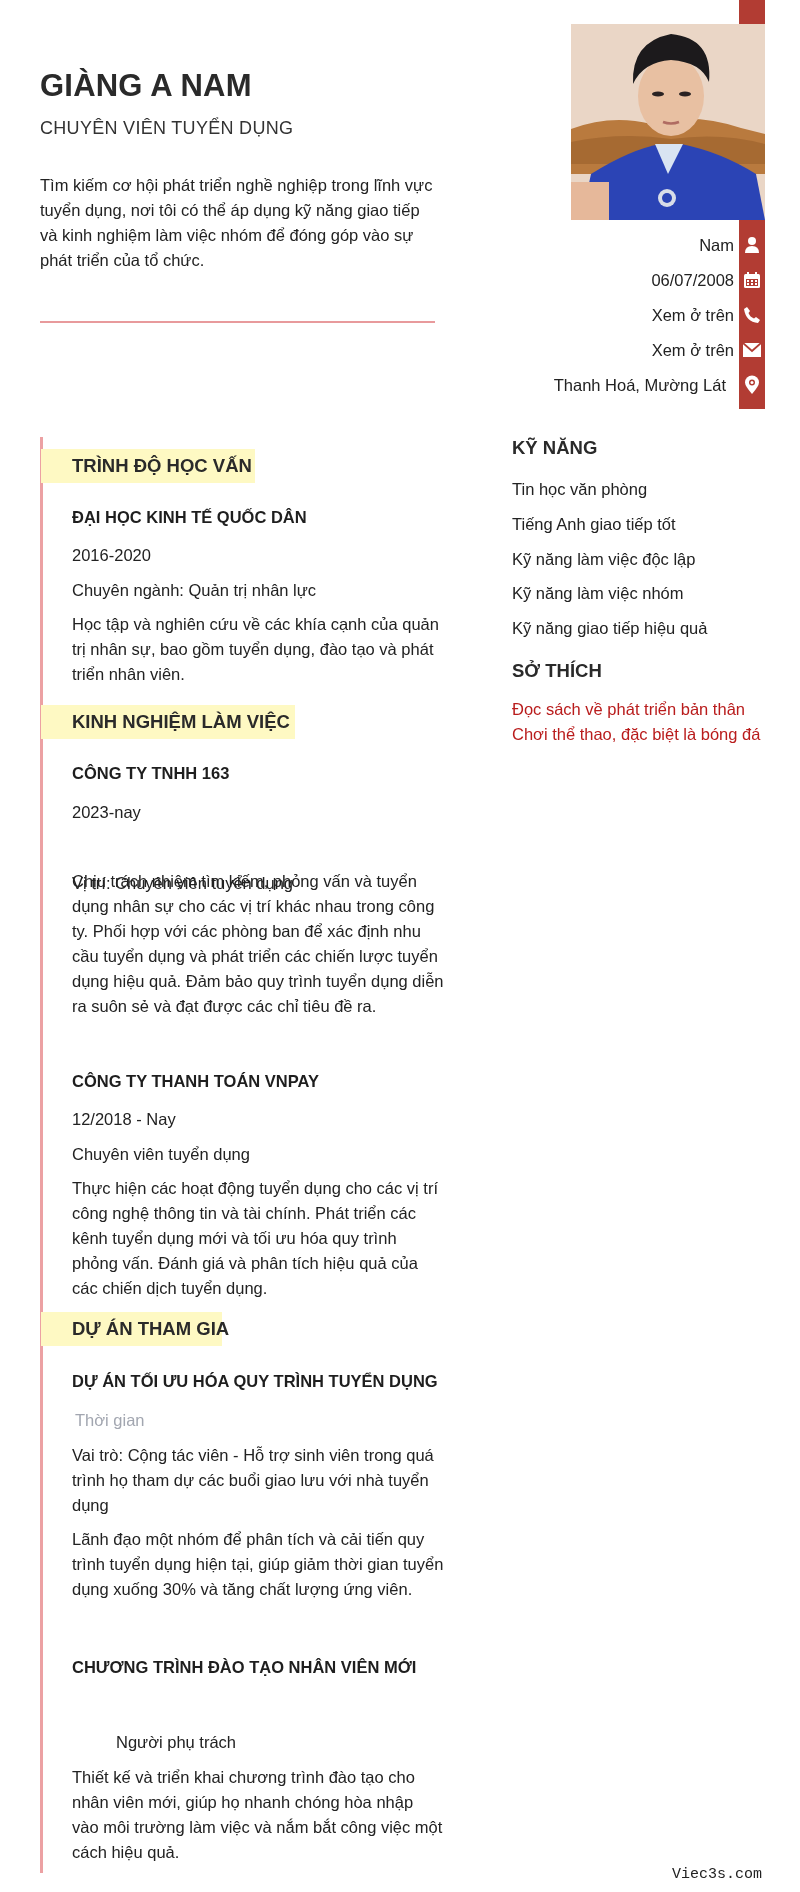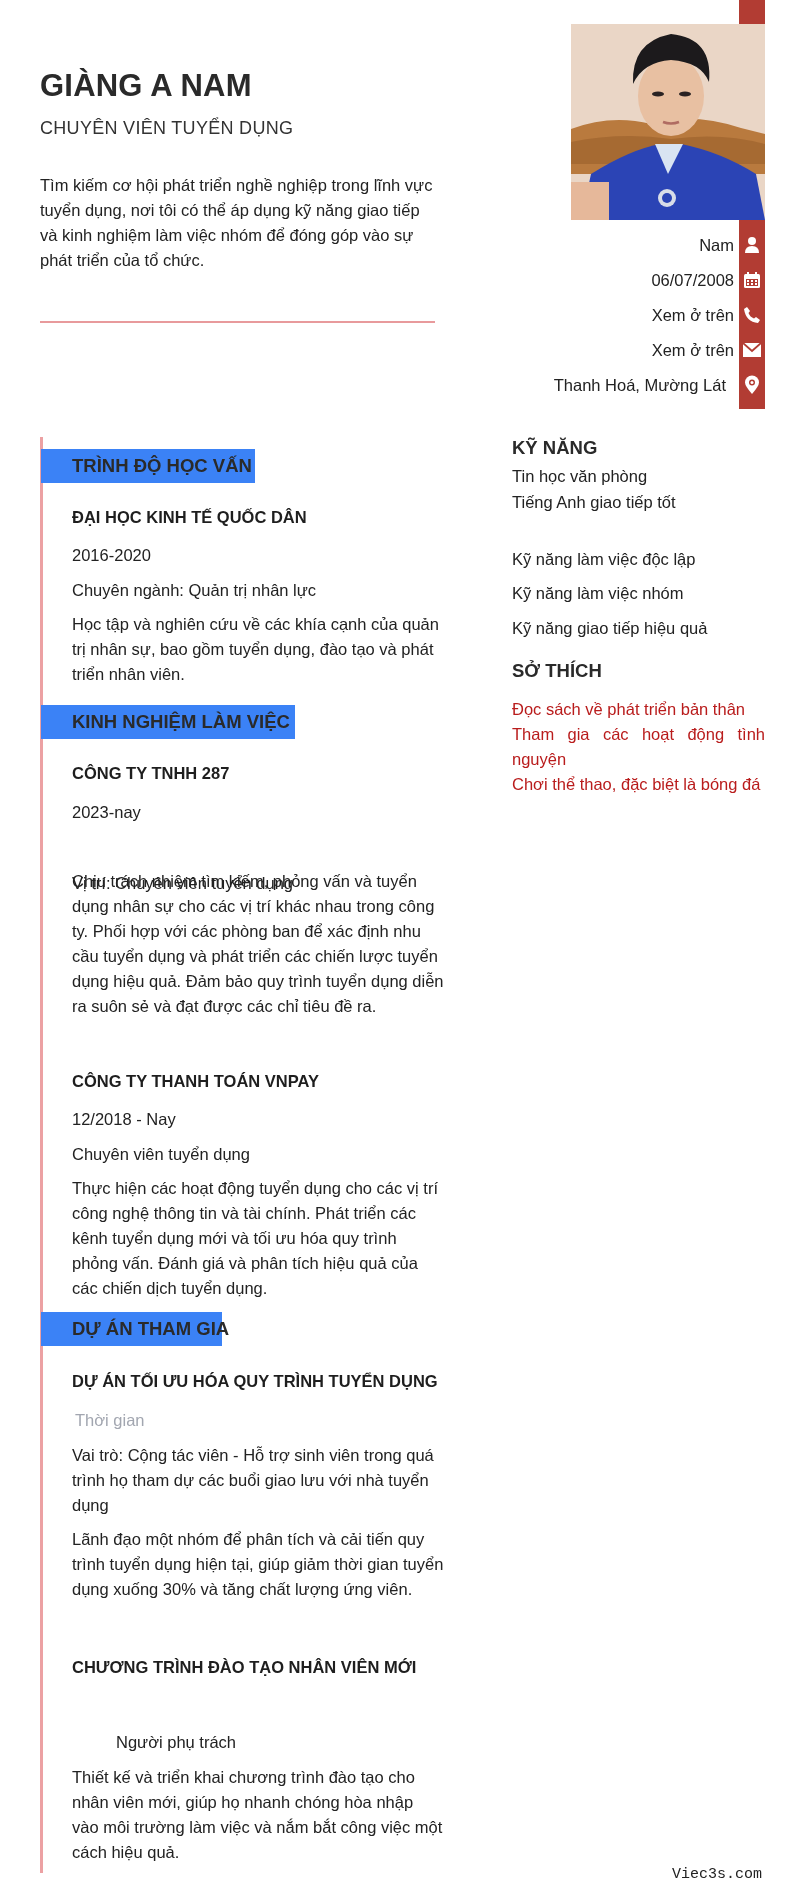--- a/index.html
+++ b/index.html
@@ -54,21 +54,21 @@
     left: 742px; width: 20px; height: 20px;
     display: flex; align-items: center; justify-content: center;
   }
 
   
   .left-rule {
     left: 40px; top: 437px; width: 3px; height: 1436px; background: #eca1a3;
   }
   .section-label {
     left: 41px; height: 34px;
-    background: #3b82f6;
+    background: #fef9c3;
     padding-left: 31px; padding-right: 12px;
     font-size: 18.5px; font-weight: bold; color: #2a2a2a;
     line-height: 34px; white-space: nowrap;
   }
   .item-title {
     left: 72px; font-size: 16.5px; font-weight: bold; color: #1e1e1e;
     white-space: nowrap;
   }
   .item-text {
     left: 72px; width: 372px; font-size: 16.5px; line-height: 25px; color: #222;
@@ -173,47 +173,46 @@
 
 <div class="abs left-rule"></div>
 
 <div class="abs section-label" style="top:449px; width:214px;">TRÌNH ĐỘ HỌC VẤN</div>
 <div class="abs item-title" style="top:508px;">ĐẠI HỌC KINH TẾ QUỐC DÂN</div>
 <div class="abs item-text" style="top:543px;">2016-2020</div>
 <div class="abs item-text" style="top:578px;">Chuyên ngành: Quản trị nhân lực</div>
 <div class="abs item-text" style="top:612px;">Học tập và nghiên cứu về các khía cạnh của quản trị nhân sự, bao gồm tuyển dụng, đào tạo và phát triển nhân viên.</div>
 
 <div class="abs section-label" style="top:705px; width:254px;">KINH NGHIỆM LÀM VIỆC</div>
-<div class="abs item-title" style="top:764px;">CÔNG TY TNHH 287</div>
+<div class="abs item-title" style="top:764px;">CÔNG TY TNHH 163</div>
 <div class="abs item-text" style="top:800px;">2023-nay</div>
 <div class="abs item-text" style="top:835px;margin-top:36px;">Vị trí: Chuyên viên tuyển dụng</div>
 <div class="abs item-text" style="top:869px;">Chịu trách nhiệm tìm kiếm, phỏng vấn và tuyển dụng nhân sự cho các vị trí khác nhau trong công ty. Phối hợp với các phòng ban để xác định nhu cầu tuyển dụng và phát triển các chiến lược tuyển dụng hiệu quả. Đảm bảo quy trình tuyển dụng diễn ra suôn sẻ và đạt được các chỉ tiêu đề ra.</div>
 
 <div class="abs item-title" style="top:1072px;">CÔNG TY THANH TOÁN VNPAY</div>
 <div class="abs item-text" style="top:1107px;">12/2018 - Nay</div>
 <div class="abs item-text" style="top:1142px;">Chuyên viên tuyển dụng</div>
 <div class="abs item-text" style="top:1176px;">Thực hiện các hoạt động tuyển dụng cho các vị trí công nghệ thông tin và tài chính. Phát triển các kênh tuyển dụng mới và tối ưu hóa quy trình phỏng vấn. Đánh giá và phân tích hiệu quả của các chiến dịch tuyển dụng.</div>
 
 <div class="abs section-label" style="top:1312px; width:181px;">DỰ ÁN THAM GIA</div>
 <div class="abs item-title" style="top:1372px;">DỰ ÁN TỐI ƯU HÓA QUY TRÌNH TUYỂN DỤNG</div>
 <div class="abs item-text muted" style="top:1408px; left:75px;">Thời gian</div>
 <div class="abs item-text" style="top:1443px;">Vai trò: Cộng tác viên - Hỗ trợ sinh viên trong quá trình họ tham dự các buổi giao lưu với nhà tuyển dụng</div>
 <div class="abs item-text" style="top:1527px;">Lãnh đạo một nhóm để phân tích và cải tiến quy trình tuyển dụng hiện tại, giúp giảm thời gian tuyển dụng xuống 30% và tăng chất lượng ứng viên.</div>
 
 <div class="abs item-title" style="top:1658px;">CHƯƠNG TRÌNH ĐÀO TẠO NHÂN VIÊN MỚI</div>
 <div class="abs item-text" style="top:1730px;margin-left:44px;">Người phụ trách</div>
 <div class="abs item-text" style="top:1765px;">Thiết kế và triển khai chương trình đào tạo cho nhân viên mới, giúp họ nhanh chóng hòa nhập vào môi trường làm việc và nắm bắt công việc một cách hiệu quả.</div>
 
 <div class="abs right-head" style="top:437px;">KỸ NĂNG</div>
-<div class="abs skill" style="top:467px;">Tin học văn phòng</div>
-<div class="abs skill" style="top:493px;">Tiếng Anh giao tiếp tốt</div>
+<div class="abs skill" style="top:480px;">Tin học văn phòng</div>
+<div class="abs skill" style="top:515px;">Tiếng Anh giao tiếp tốt</div>
 <div class="abs skill" style="top:550px;">Kỹ năng làm việc độc lập</div>
 <div class="abs skill" style="top:584px;">Kỹ năng làm việc nhóm</div>
 <div class="abs skill" style="top:619px;">Kỹ năng giao tiếp hiệu quả</div>
 
 <div class="abs right-head" style="top:660px;">SỞ THÍCH</div>
 <div class="abs hobbies">
   <div>Đọc sách về phát triển bản thân</div>
-  <div>Tham gia các hoạt động tình nguyện</div>
   <div>Chơi thể thao, đặc biệt là bóng đá</div>
 </div>
 
 <div class="abs watermark">Viec3s.com</div>
 
 </body></html>

